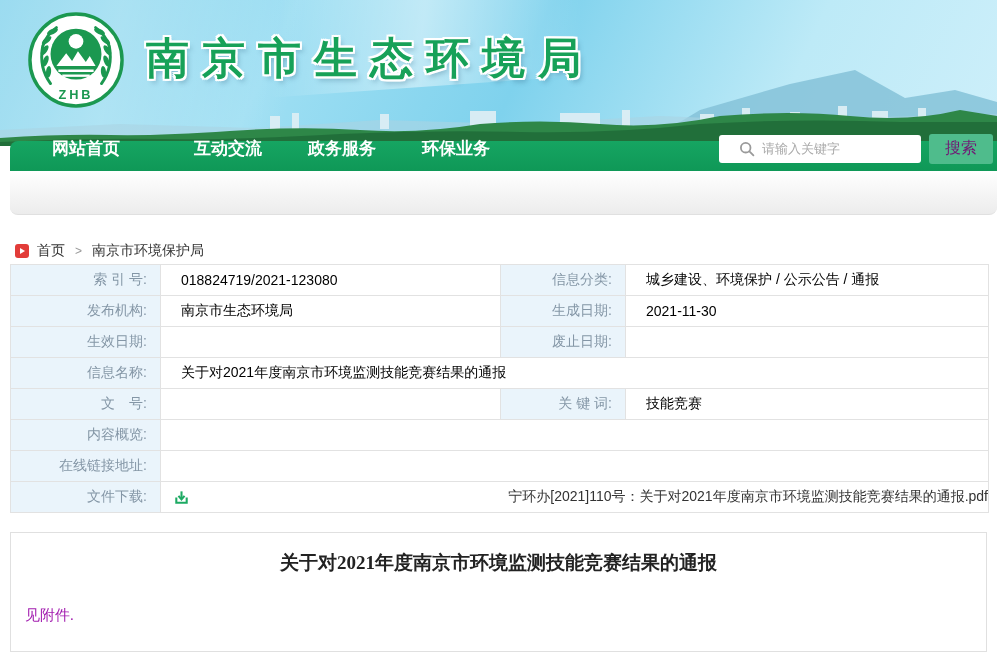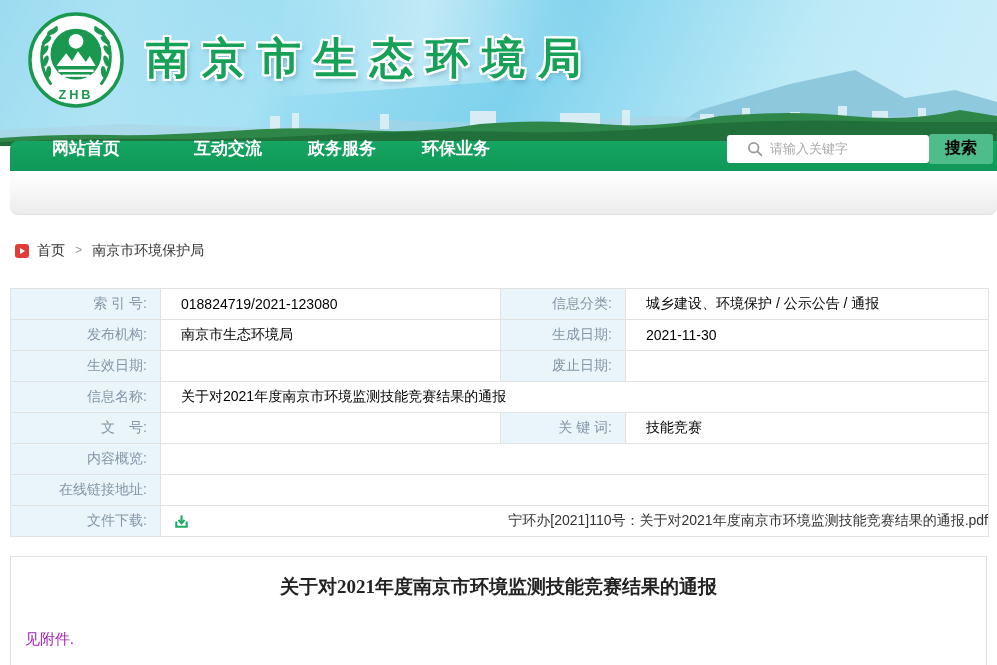--- a/index.html
+++ b/index.html
@@ -31,35 +31,35 @@
   .nav-item.active { background:#fff; color:#12a05f; height:41px; line-height:41px;
     border-radius:6px 6px 0 0; margin:0 2px; }
   .nav-gap { width:14px; }
   .search-zone { margin-left:auto; display:flex; align-items:center; height:45px; padding-right:4px; }
   .search-box { display:flex; align-items:center; width:202px; height:28px; background:#fff;
     border-radius:3px; padding:0 20px; }
   .search-box svg { flex:0 0 auto; margin-right:7px; }
   .search-input { border:none; outline:none; width:100%; font-size:13px; color:#333;
     font-family:"Liberation Sans", sans-serif; background:transparent; }
   .search-input::placeholder { color:#aaa; }
-  .search-btn { width:64px; height:30px; background:#4fbc8c; color:#000000;
-    border:none; border-radius:3px; font-size:16px; cursor:pointer; font-family:"Liberation Sans", sans-serif;font-weight:bold; }
+  .search-btn { margin-left:8px; width:64px; height:30px; background:#4fbc8c; color:#701a75;
+    border:none; border-radius:3px; font-size:16px; cursor:pointer; font-family:"Liberation Sans", sans-serif; }
   .sub-bar { height:44px; background:linear-gradient(#ffffff, #ececec);
     border-radius:0 0 8px 8px; border-bottom:1px solid #e0e0e0; }
 
   
-  .breadcrumb { display:flex; align-items:center; margin:27px 0 0 15px; font-size:14px; color:#333;font-family:Liberation Mono, monospace; }
+  .breadcrumb { display:flex; align-items:center; margin:27px 0 0 15px; font-size:14px; color:#333; }
   .bc-icon { width:14px; height:14px; background:#e23c39; border-radius:3px; position:relative; margin-right:8px; }
   .bc-icon::after { content:""; position:absolute; left:5px; top:3.5px; border-left:5px solid #fff;
     border-top:3.5px solid transparent; border-bottom:3.5px solid transparent; }
   .bc-link { cursor:pointer; }
   .bc-sep { color:#999; margin:0 10px; font-size:12px; }
 
   
-  .info-table { margin:28px 0 0 10px; width:978px; border-collapse:collapse; table-layout:fixed; }
+  .info-table { margin:4px 0 0 10px; width:978px; border-collapse:collapse; table-layout:fixed; }
   .info-table td { border:1px solid #e2e2e2; height:31px; font-size:14px; vertical-align:middle; }
   .info-table td.lbl { background:#eaf4fb; color:#8496a6; text-align:right; padding-right:13px; }
   .info-table td.val { color:#000; padding-left:20px; }
   .col1 { width:150px; } .col2 { width:340px; } .col3 { width:125px; } .col4 { width:363px; }
   .dl-cell { display:flex; align-items:center;justify-content:space-between; }
   .dl-icon { margin-left:12px; display:inline-flex; }
   .dl-link { margin-left:62px; color:#333; cursor:pointer; }
 
   
   .article { margin:19px 10px 0 10px; width:977px; border:1px solid #e0e0e0;

